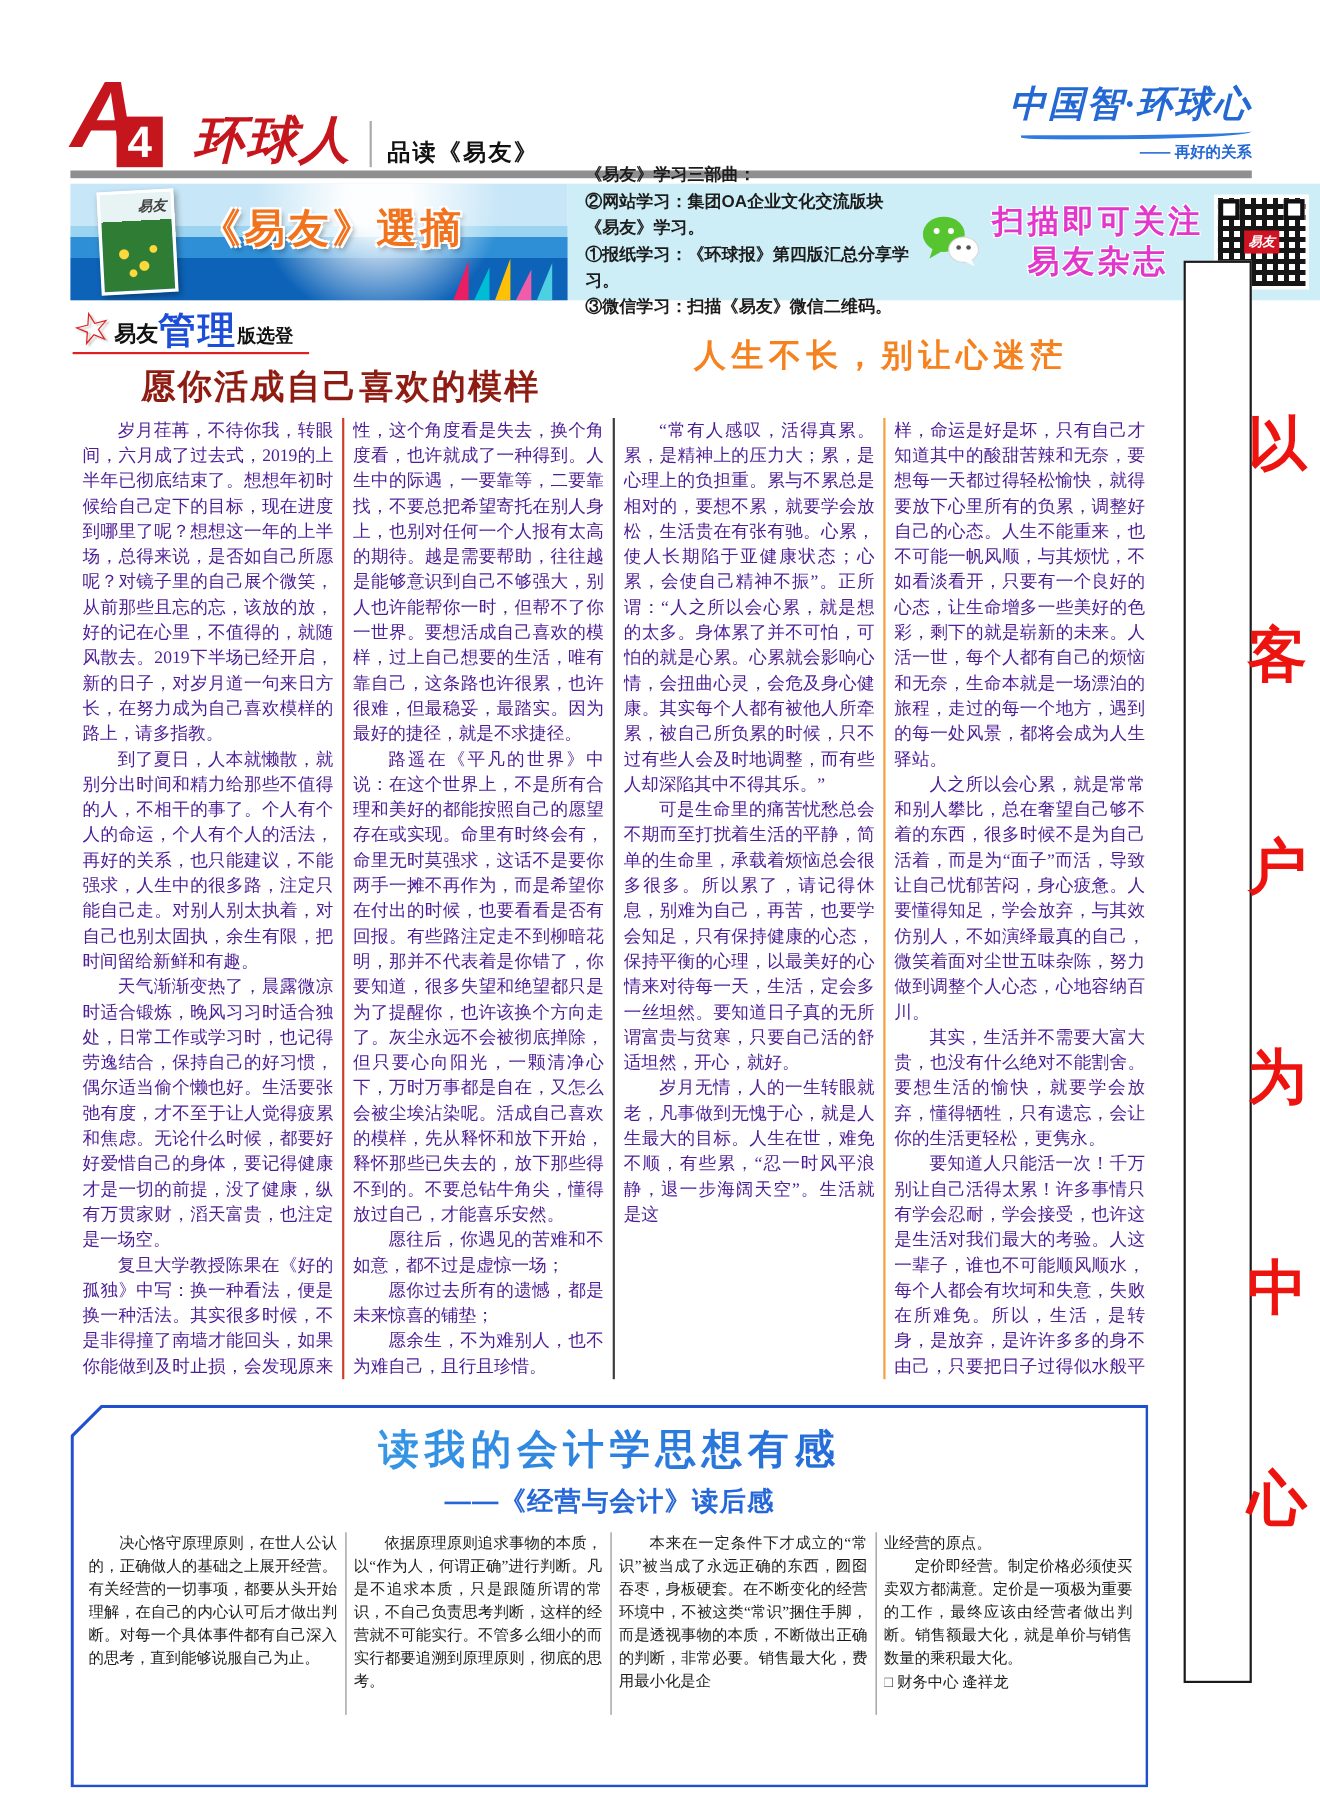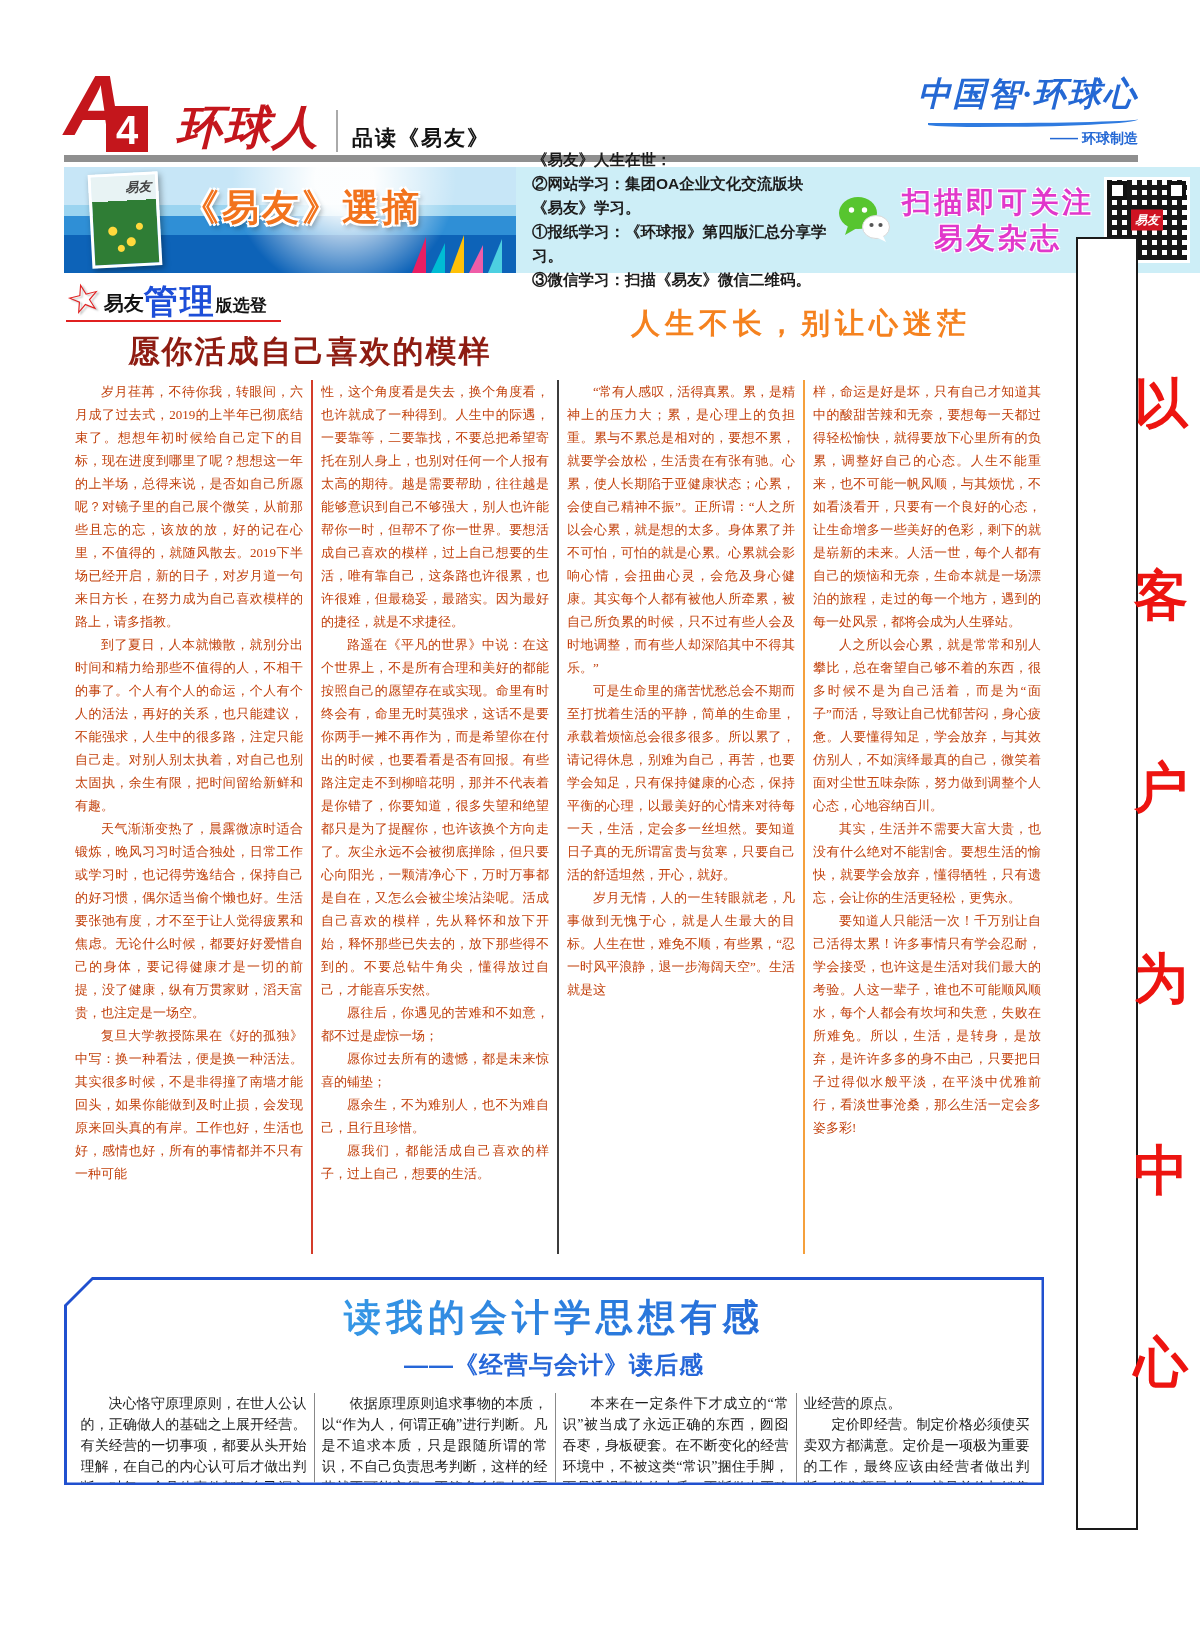--- a/index.html
+++ b/index.html
@@ -68,30 +68,30 @@
   .plabel .t2 { font-family:"Liberation Sans",sans-serif; font-weight:900; font-size:34px; line-height:0.95; color:#1d4ed8; letter-spacing:2px; }
   .plabel .t3 { font-family:"Liberation Sans",sans-serif; font-weight:900; font-size:17px; color:#111; }
 
   
   .a1-title { position:absolute; left:75px; top:331px; width:470px; text-align:center; color:#8e1c12; font-family:"Liberation Sans",sans-serif; font-weight:900; font-size:31px; letter-spacing:2px; }
   .a2-title { position:absolute; left:560px; top:304px; width:482px; text-align:center; color:#f5821f; font-family:"Liberation Sans",sans-serif; font-weight:900; font-size:29px; letter-spacing:5px; }
 
   
   .cols { position:absolute; left:75px; top:380px; width:968px; height:874px; display:flex; overflow:hidden; }
   .col { width:228px; flex:none; overflow:hidden; }
-  .col p { font-size:13px; line-height:23px; color:#c2410c; text-align:justify; }
+  .col p { font-size:16px; line-height:23px; color:#4c1d95; text-align:justify; }
   .para { text-indent:2em; }
   .cont { text-indent:0; }
   .vdiv { width:2px; flex:none; margin:0 8px; align-self:stretch; }
   .vdiv.red { background:#d43c2a; }
   .vdiv.dark { background:#3c3c3c; }
   .vdiv.orange { background:#f5a03c; }
 
   
-  .bbox { position:absolute; left:64px; top:1277px; width:980px; height:208px; }
+  .bbox { position:absolute; left:64px; top:1277px; width:980px; height:348px; }
   .bbox-border { position:absolute; inset:0; background:#2050cf; clip-path:polygon(28px 0, 100% 0, 100% 100%, 0 100%, 0 28px); }
   .bbox-inner { position:absolute; inset:2.5px; background:#fff; clip-path:polygon(27px 0, 100% 0, 100% 100%, 0 100%, 0 27px); padding-top:13px; }
   .b-title { text-align:center; font-family:"Liberation Sans",sans-serif; font-weight:900; font-size:37px; letter-spacing:5px;
     background:linear-gradient(90deg,#41b4ee 0%, #2f86e0 45%, #1a4fd0 100%); -webkit-background-clip:text; background-clip:text; color:transparent; }
   .b-sub { text-align:center; color:#2566d8; font-family:"Liberation Sans",sans-serif; font-weight:700; font-size:24px; margin-top:6px; letter-spacing:1px; }
   .b-cols { display:flex; padding:12px 30px 0 14px; height:178px; overflow:hidden; }
   .b-col { width:226px; flex:none; overflow:hidden; }
   .b-col p { font-size:14px; line-height:21px; color:#1b1b1b; text-align:justify; }
   .b-vdiv { width:1px; flex:none; background:#888; margin:0 7px; align-self:stretch; }
   .sig { text-align:right; padding-right:4px; margin-top:1px; font-size:14px; line-height:21px; color:#1b1b1b; }
@@ -103,42 +103,42 @@
   <div class="a4logo">
     <span class="a4-a">A</span>
     <span class="a4-num">4</span>
   </div>
   <div class="masthead">环球人</div>
   <div class="head-div"></div>
   <div class="head-section">品读《易友》</div>
   <div class="slogan-wrap">
     <div class="slogan">中国智·环球心</div>
     <div class="slogan-swoosh"></div>
-    <div class="slogan-sub">—— 环球制造</div>
+    <div class="slogan-sub">—— 再好的关系</div>
   </div>
 </div>
 <div class="gray-bar"></div>
 
 <div class="banner">
   <div class="banner-left">
     <div class="cover">
       <span class="cover-label">易友</span>
     </div>
     <div class="banner-title">《易友》選摘</div>
     <div class="sails">
       <span class="sail"></span>
       <span class="sail s2"></span>
       <span class="sail s3"></span>
       <span class="sail s4"></span>
       <span class="sail s5"></span>
     </div>
   </div>
   <div class="banner-right">
     <div class="study">
-      <p>《易友》人生在世：</p>
+      <p>《易友》学习三部曲：</p>
       <div>
           <p class="para cont">②网站学习：集团OA企业文化交流版块《易友》学习。</p>
           <p class="para cont">①报纸学习：《环球报》第四版汇总分享学习。</p>
           <p class="para cont">③微信学习：扫描《易友》微信二维码。</p>
         </div>
     </div>
     <div class="wechat-icon">
       <svg viewBox="0 0 54 48" width="54" height="48">
         <ellipse cx="20" cy="17" rx="19" ry="16" fill="#57c52f"></ellipse>
         <polygon points="10,30 7,39 19,32" fill="#57c52f"></polygon>

